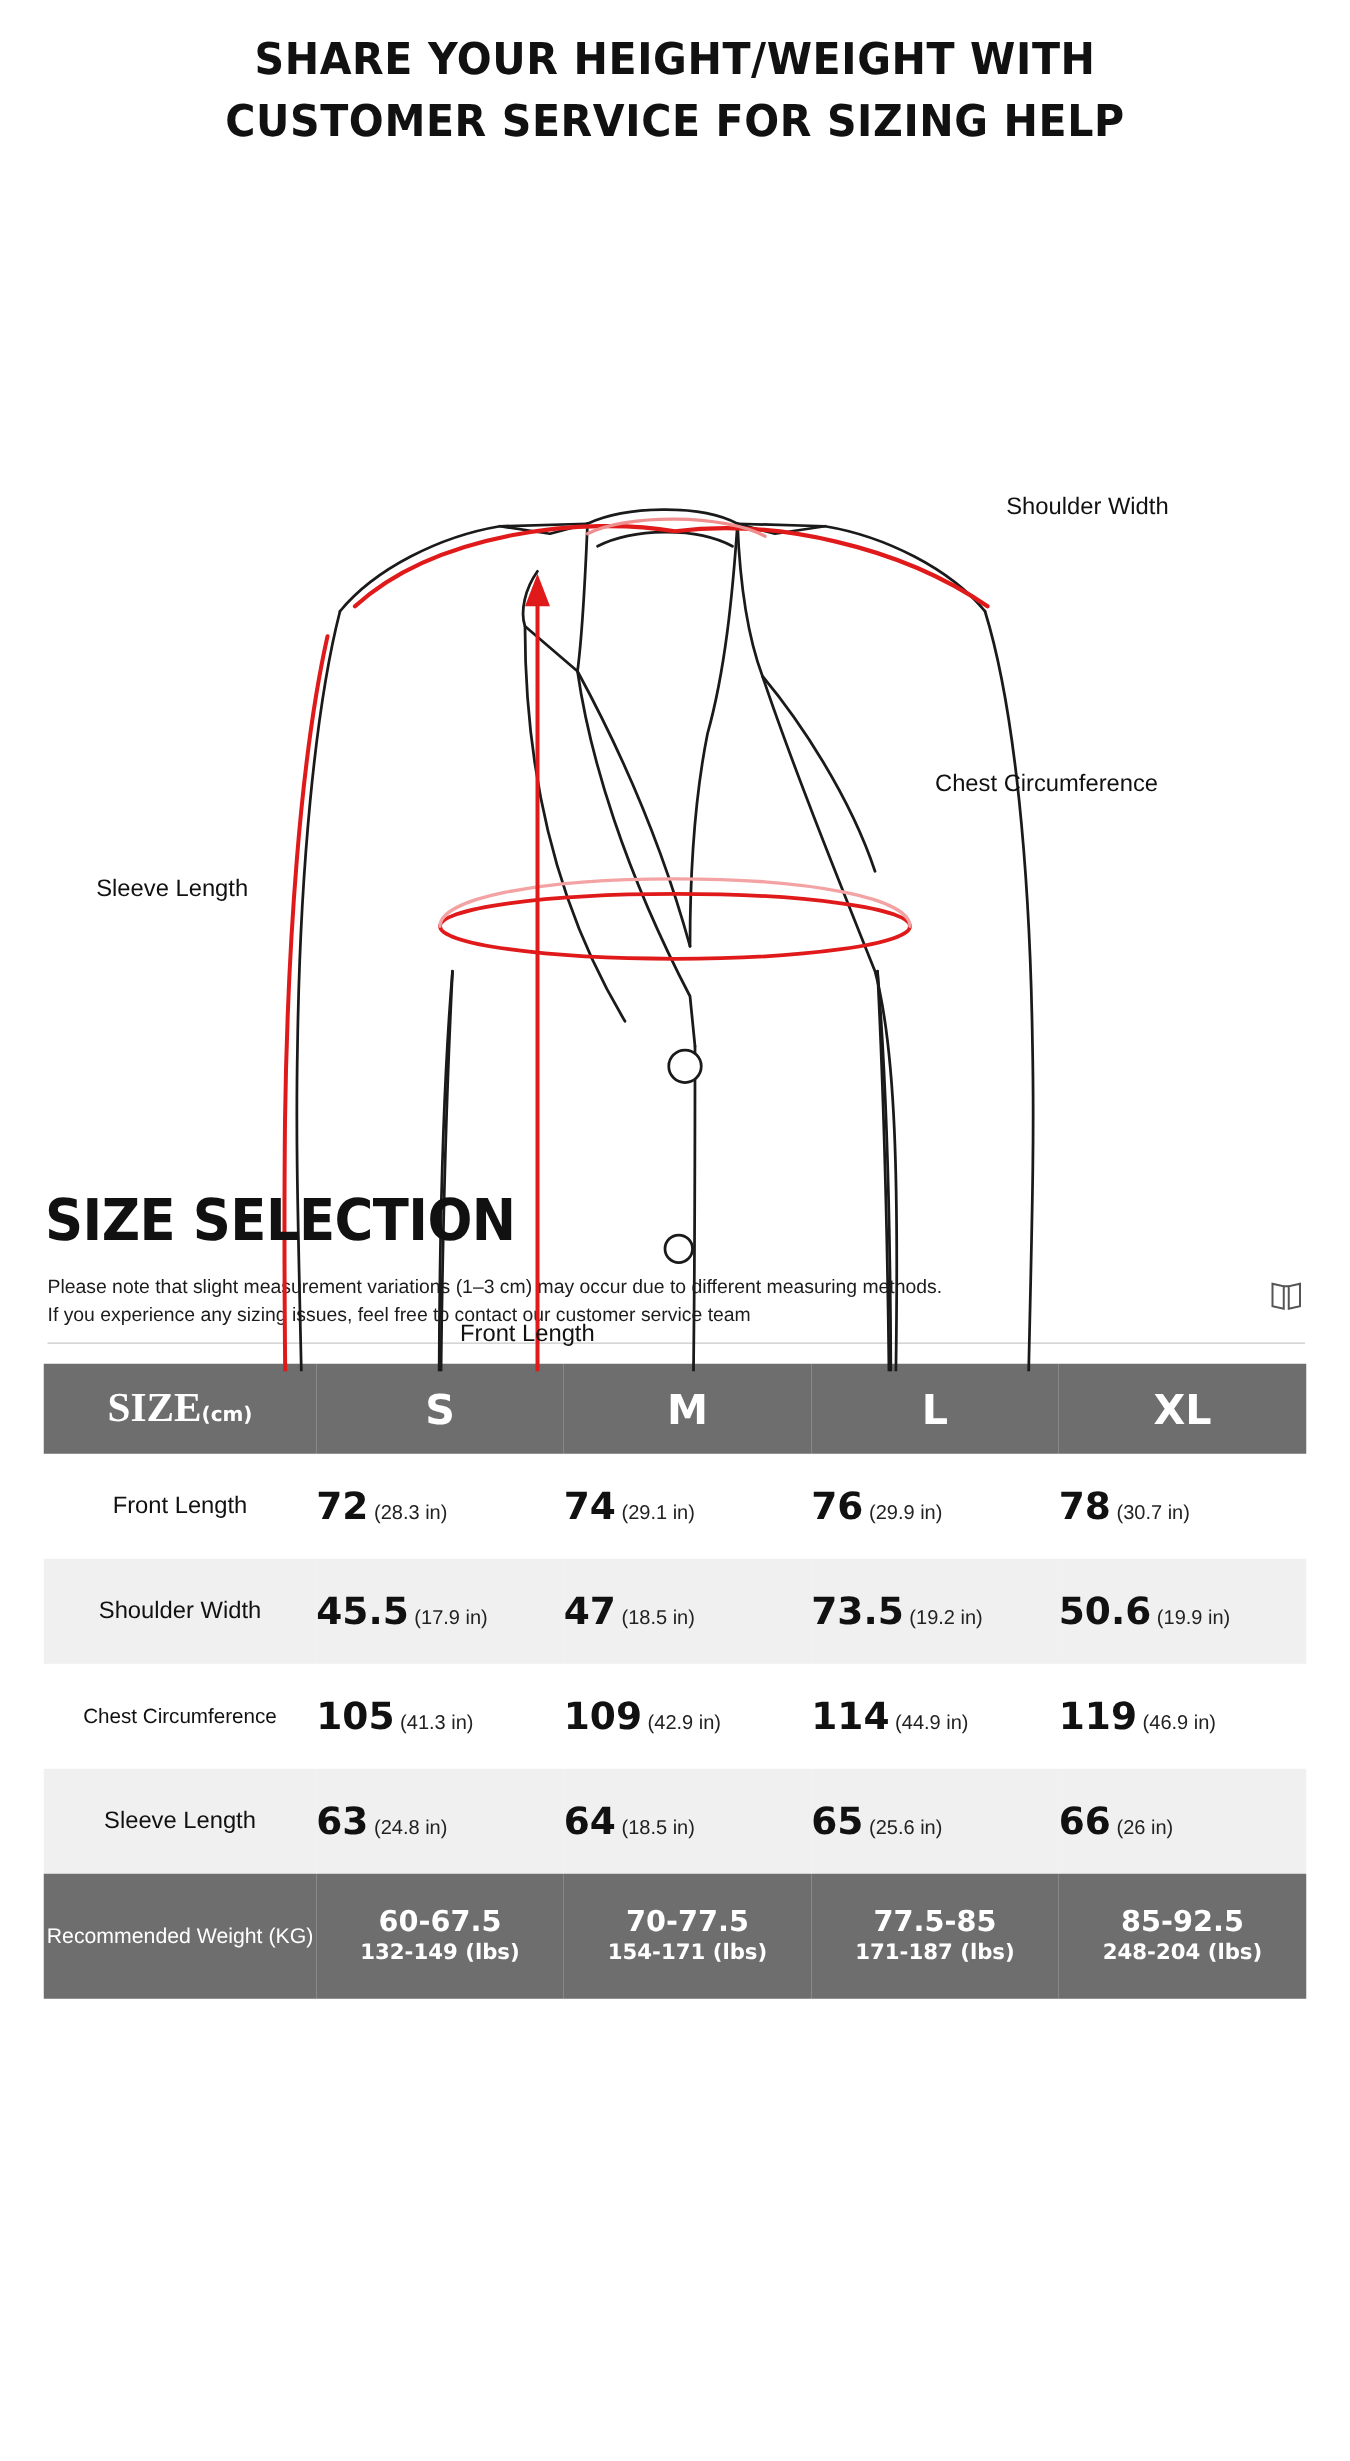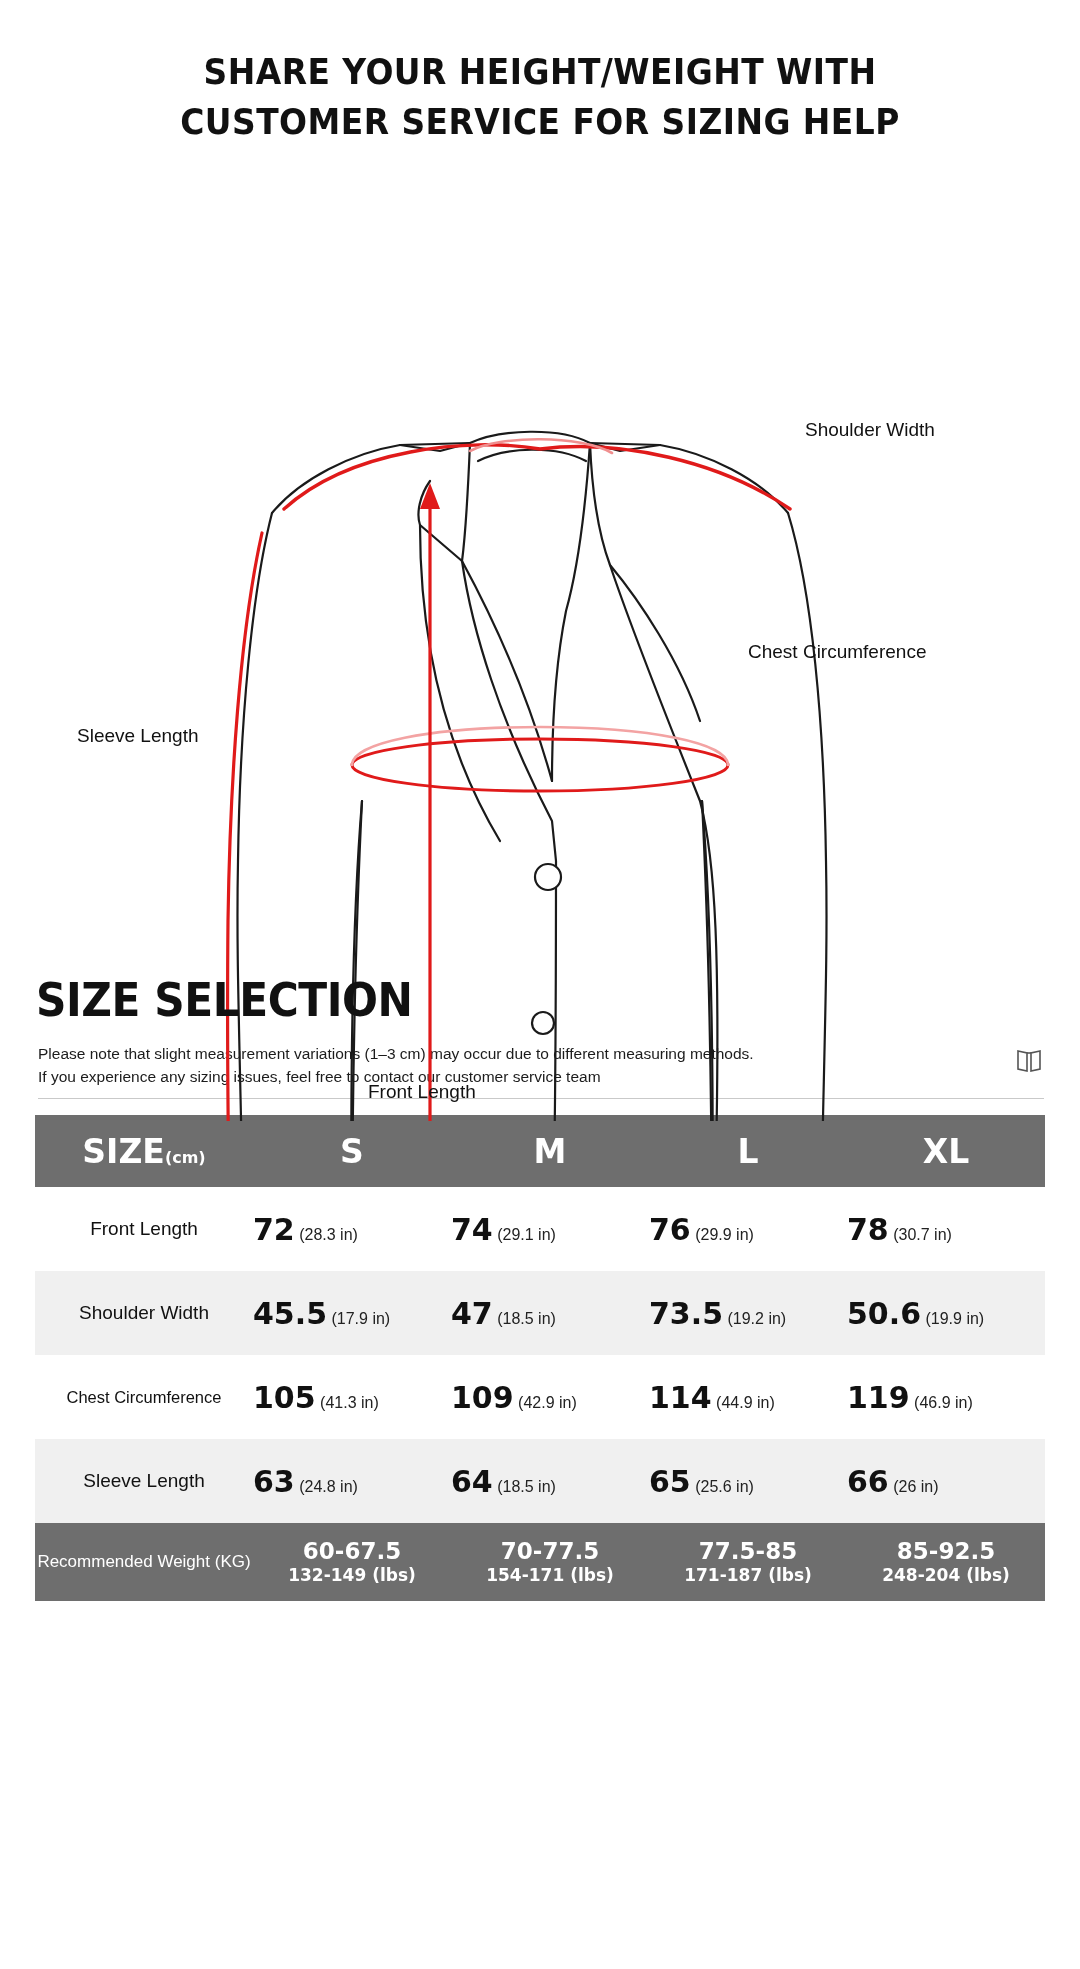--- a/index.html
+++ b/index.html
@@ -14,21 +14,21 @@
     width: 1080px;
     min-height: 1969px;
     position: relative;
     background: #ffffff;
     overflow: hidden;
   }
 
   
   .headline {
     text-align: center;
-    padding-top: 48px;
+    padding-top: 24px;
     line-height: 1.42;
   }
   .headline .line {
     display: block;
     font-family: "DejaVu Sans", sans-serif;
     font-weight: bold;
     font-size: 35px;
     letter-spacing: 0.5px;
     color: #111111;
     transform: scaleX(0.94);
@@ -90,21 +90,21 @@
   }
   table.sizes td, table.sizes th { padding: 0; }
   .hdr-row { background: #6e6e6e; height: 72px; }
   .hdr-row th {
     color: #ffffff;
     text-align: center;
     vertical-align: middle;
     font-family: "DejaVu Sans", sans-serif;
     font-weight: bold;
   }
-  .hdr-size { font-size: 33px; }
+  .hdr-size { font-size: 33px; font-family: Liberation Serif, serif; }
   .hdr-col { font-size: 33px; }
   .row { height: 84px; }
   .row.alt { background: #f0f0f0; }
   .row td { vertical-align: middle; text-align: left; }
   .rowlabel {
     text-align: center !important;
     font-size: 19px;
     color: #111;
     font-family: "Liberation Sans", sans-serif;
   }
@@ -114,21 +114,21 @@
     font-weight: bold;
     font-size: 30px;
     color: #111;
   }
   .cell-sub {
     font-size: 16px;
     color: #222;
     font-family: "Liberation Sans", sans-serif;
     font-weight: normal;
   }
-  .wt-row { background: #6e6e6e; height: 78px; }
+  .wt-row { background: #6e6e6e; height: 100px; }
   .wt-row td { vertical-align: middle; text-align: center; color: #ffffff; }
   .wt-label {
     font-size: 17px;
     font-family: "Liberation Sans", sans-serif;
     color: #ffffff;
   }
   .wt-main {
     font-family: "DejaVu Sans", sans-serif;
     font-weight: bold;
     font-size: 23px;

